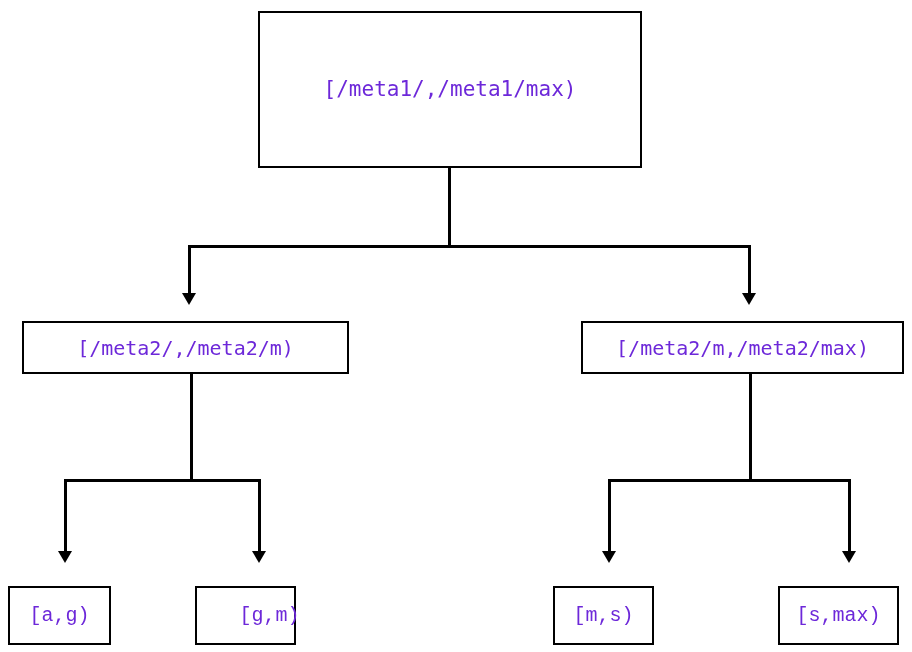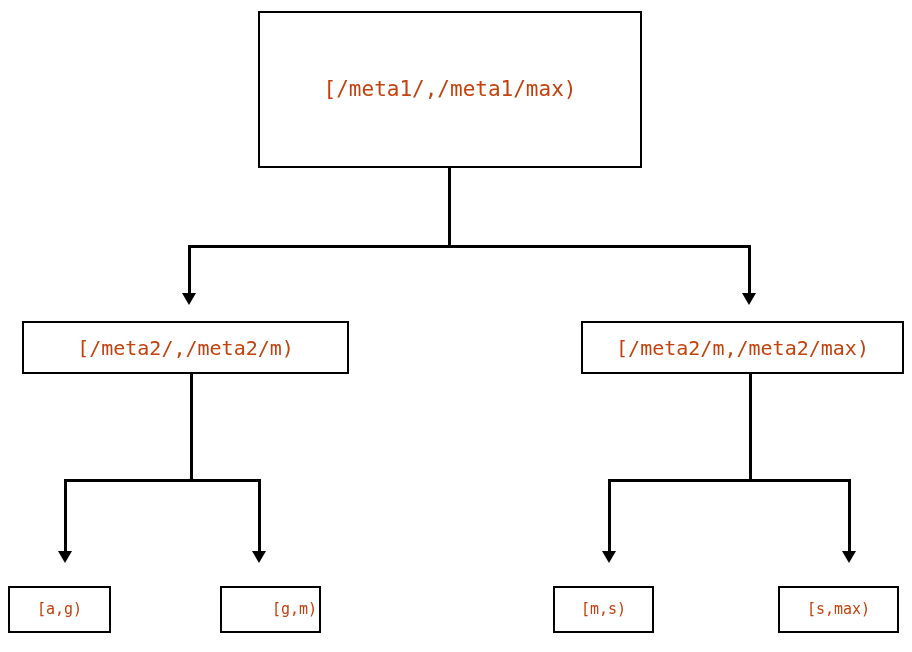--- a/index.html
+++ b/index.html
@@ -19,21 +19,21 @@
     overflow: hidden;
   }
   .node {
     position: absolute;
     box-sizing: border-box;
     border: 2px solid #000000;
     background: #ffffff;
     display: flex;
     align-items: center;
     justify-content: center;
-    color: #c2410c;
+    color: #6d28d9;
     font-family: "DejaVu Sans Mono", "Liberation Mono", monospace;
     white-space: pre;
     line-height: 1;
   }
   .node-root {
     left: 258px;
     top: 11px;
     width: 384px;
     height: 157px;
     font-size: 21px;
@@ -48,25 +48,26 @@
   }
   .node-mid-right {
     left: 581px;
     top: 321px;
     width: 323px;
     height: 53px;
     font-size: 20px;
   }
   .node-leaf {
     top: 586px;
-    height: 47px;
-    font-size: 15px;
+    height: 59px;
+    font-size: 20px;
+    font-family: Liberation Mono, monospace;
   }
   .leaf-ag    { left: 8px;   width: 103px; }
-  .leaf-gm    { left: 220px; width: 101px; padding-left: 48px; }
+  .leaf-gm    { left: 195px; width: 101px; padding-left: 48px; }
   .leaf-ms    { left: 553px; width: 101px; }
   .leaf-smax  { left: 778px; width: 121px; }
 
   .edge-v {
     position: absolute;
     width: 3px;
     background: #000000;
   }
   .edge-h {
     position: absolute;

